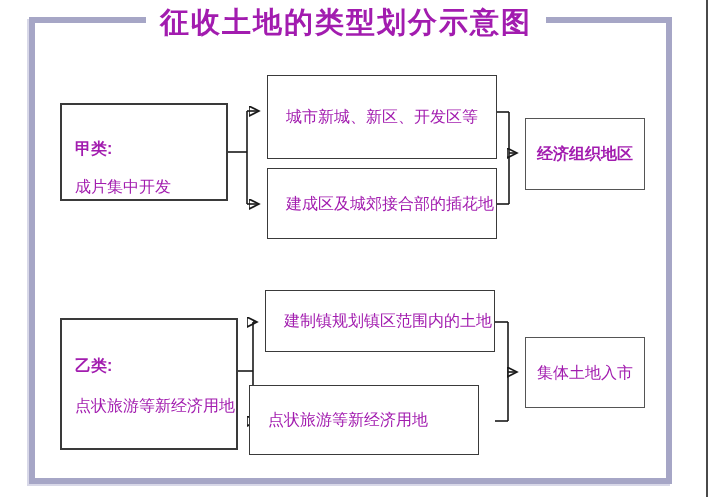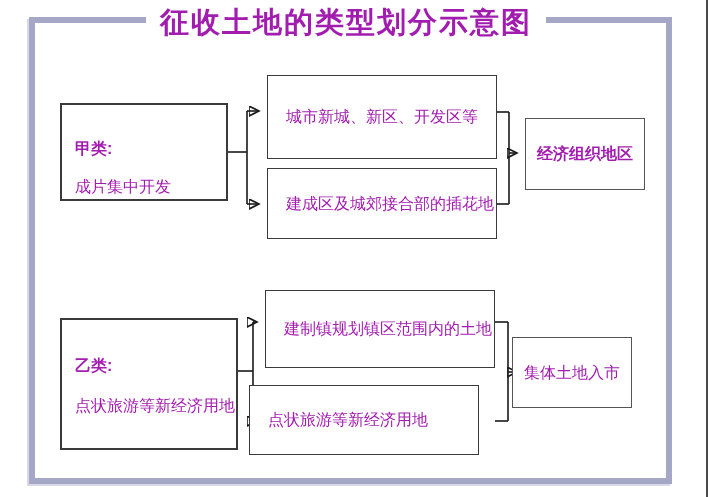--- a/index.html
+++ b/index.html
@@ -32,24 +32,24 @@
   .cat-heading{font-weight:bold;font-size:16px;}
   .cat-line{font-size:16px;}
   #box-jia{left:60px;top:103px;width:168px;height:98px;}
   #box-jia .cat-heading{margin-top:20px;}
   #box-jia .cat-line{margin-top:22px;}
   #box-yi{left:60px;top:318px;width:178px;height:132px;}
   #box-yi .cat-heading{margin-top:22px;}
   #box-yi .cat-line{margin-top:24px;}
   #box-top-mid-1{left:267px;top:75px;width:230px;height:84px;}
   #box-top-mid-2{left:267px;top:168px;width:230px;height:71px;}
-  #box-bot-mid-1{left:265px;top:290px;width:230px;height:78px;}
+  #box-bot-mid-1{left:265px;top:290px;width:230px;height:62px;}
   #box-bot-mid-2{left:249px;top:385px;width:230px;height:70px;}
   #box-res-top{left:525px;top:118px;width:120px;height:72px;font-weight:bold;}
-  #box-res-bot{left:512px;top:337px;width:120px;height:71px;}
+  #box-res-bot{left:525px;top:337px;width:120px;height:71px;}
   svg.connectors{position:absolute;left:0;top:0;z-index:1;}
   svg.connectors path, svg.connectors line{stroke:#1a1a1a;stroke-width:1.6;fill:none;}
 </style>
 </head>
 <body>
 
 <div id="stage">
 
   <div class="frame"></div>
   <div class="page-edge"></div>

